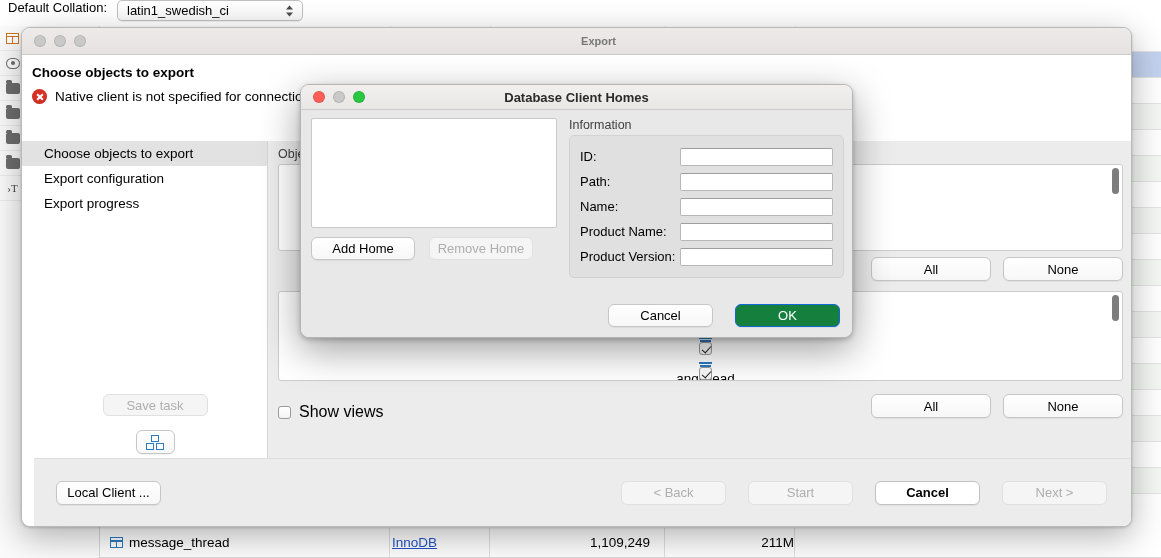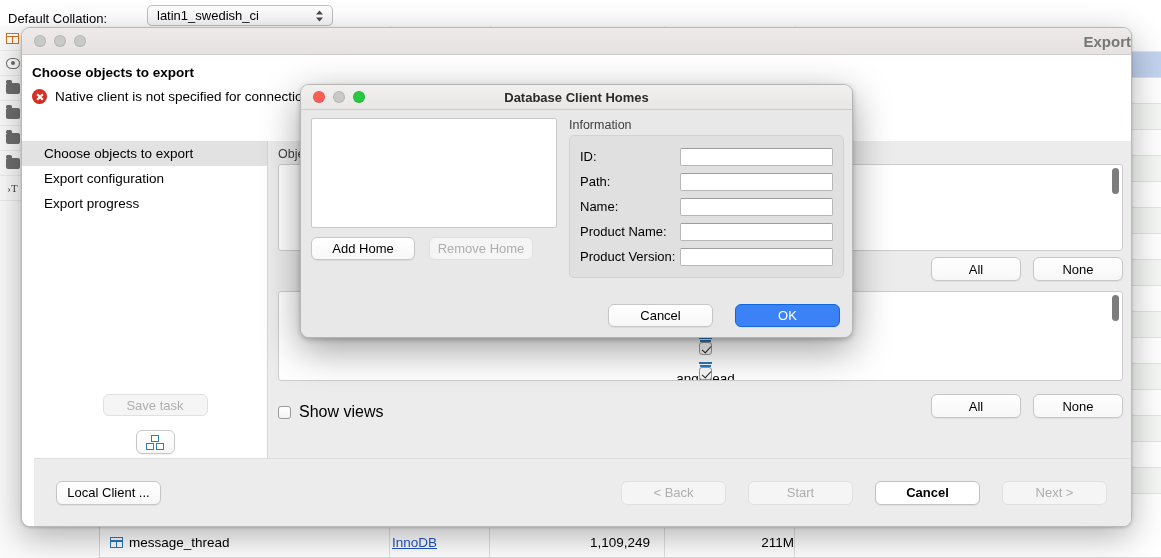--- a/index.html
+++ b/index.html
@@ -10,21 +10,21 @@
     font-size: 13px;
     color: #000;
     background: #ffffff;
   }
   #root { position: relative; width: 1161px; height: 558px; }
 
   
   .bg-toolbar {
     position: absolute; left: 0; top: 0; width: 1161px; height: 26px;
     background: #ffffff;
-    display: flex; align-items: flex-end; gap: 30px;
+    display: flex; align-items: flex-start;
   }
   .bg-toolbar .lbl { margin-left: 8px; font-size: 13px; color: #000; }
   .collation-select {
     margin-left: 10px; width: 186px; height: 21px;
     background: linear-gradient(#ffffff,#f6f6f6);
     border: 1px solid #bfbfbf; border-radius: 5px;
     box-shadow: 0 1px 1px rgba(0,0,0,.07);
     display: flex; align-items: center; position: relative;
     font-size: 13px; padding-left: 9px;
   }
@@ -82,22 +82,22 @@
     border-radius: 9px;
     box-shadow: 0 10px 34px rgba(0,0,0,.30), 0 1px 3px rgba(0,0,0,.18);
     overflow: hidden;
   }
   .titlebar {
     height: 27px; background: linear-gradient(#eeeaea,#e6e2e2);
     border-bottom: 1px solid #cfcbcb;
     display: flex; align-items: center; position: relative;
   }
   .titlebar .title {
-    position:absolute; left:0; right:0; text-align:right;
-    font-size: 15px; font-weight: bold; color: #777; padding-left: 44px;
+    position:absolute; left:0; right:0; text-align:center;
+    font-size: 11px; font-weight: bold; color: #777; padding-left: 44px;
   }
   .lights { display:flex; gap:8px; padding-left:12px; z-index:2; }
   .light { width:12px; height:12px; border-radius:50%; background:#c9c9c9; border:.5px solid rgba(0,0,0,.10); }
   .light.r { background:#ff5f57; }
   .light.y { background:#c9c9c9; }
   .light.g { background:#28c840; }
 
   .export-body { position:absolute; left:0; top:27px; right:0; bottom:0; background:#fff; }
   .export-head { padding: 10px 0 0 10px; }
   .export-head h1 { font-size: 13.5px; font-weight: bold; }
@@ -143,21 +143,21 @@
   }
   .list-row { height:25px; display:flex; align-items:center; gap:7px; padding-left:10px; font-size:13.5px;flex-direction:column; }
   .cb { width:13px;height:13px;border:1px solid #9a9a9a;border-radius:3px;background:linear-gradient(#ffffff,#f3f3f3); position:relative; flex:0 0 auto;}
   .cb.checked::after{
     content:""; position:absolute; left:3.6px; top:0.5px; width:4px; height:8px;
     border:solid #1d1d1d; border-width:0 1.8px 1.8px 0; transform: rotate(42deg);
   }
   .sbar { position:absolute; right:2px; top:3px; width:9px; bottom:3px; }
   .sthumb { width:7px; height:26px; border-radius:4px; background:#7d7d7d; margin-left:1px; }
   .allnone { display:flex; gap:12px; justify-content:flex-end; margin-top:6px; }
-  .btn.an { width:90px; height:24px; }
+  .btn.an { width:120px; height:24px; }
 
   .showviews { display:flex; align-items:center; gap:8px; font-size:16px; margin-top:12px; }
 
   .export-foot {
     position:absolute; left:12px; right:0; bottom:0; height:68px; background:#ececec;
     border-top:1px solid #dedede;
     display:flex; align-items:center; justify-content:space-between;
     padding: 0 24px 0 22px;
   }
   .foot-right { display:flex; gap:22px; }
@@ -189,21 +189,21 @@
     padding:8px 10px 8px 10px; margin-top:2px;
   }
   .info-row { display:flex; align-items:center; height:25px; }
   .info-row label { width:100px; font-size:13px; }
   .info-row .fld {
     flex:1; height:18px; background:#fff; border:1px solid #b7b7b7;
     border-top-color:#9d9d9d; border-radius:2px;
   }
   .dlg-foot { position:absolute; right:12px; bottom:10px; display:flex; gap:22px; }
   .btn.dlg { width:105px; height:23px; border-radius:6px; }
-  .btn.dlg.primary { background:#3b82f6; border-color:#1268d8; color:#fff; }
+  .btn.dlg.primary { background:#15803d; border-color:#1268d8; color:#fff; }
 </style>
 </head>
 <body>
 
 <div id="root">
 
   <div class="bg-toolbar">
     <span class="lbl">Default Collation:</span>
     <div class="collation-select">
       <span>latin1_swedish_ci</span>

